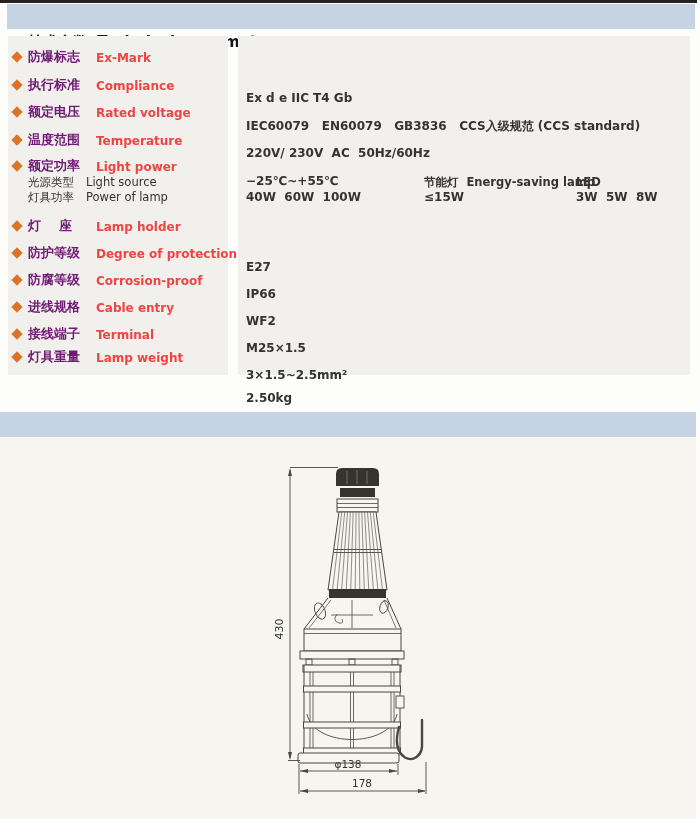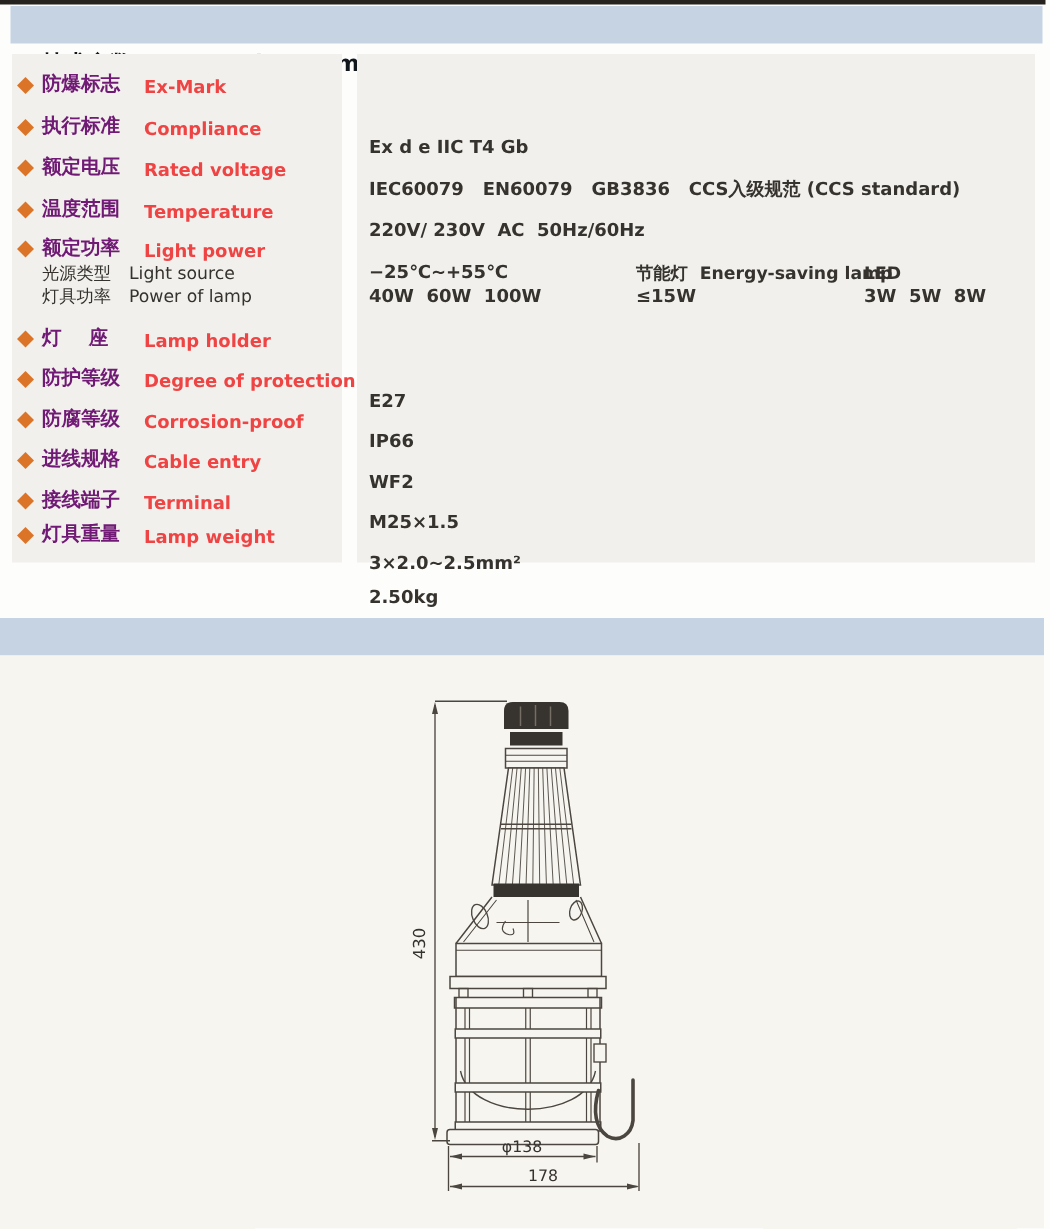--- a/index.html
+++ b/index.html
@@ -133,21 +133,21 @@
 <div class="row" style="top:299px">
   <span class="bullet"></span>
   <span class="zh-label">进线规格</span>
   <span class="en-label">Cable entry</span>
   <span class="val">M25×1.5</span>
 </div>
 <div class="row" style="top:326px">
   <span class="bullet"></span>
   <span class="zh-label">接线端子</span>
   <span class="en-label">Terminal</span>
-  <span class="val">3×2.0~2.5mm²</span>
+  <span class="val">3×1.5~2.5mm²</span>
 </div>
 <div class="row" style="top:349px">
   <span class="bullet"></span>
   <span class="zh-label">灯具重量</span>
   <span class="en-label">Lamp weight</span>
   <span class="val">2.50kg</span>
 </div>
 
 <div class="hdr hdr2">
   <span class="zh">外形尺寸</span><span class="en">Outline dimension</span>

